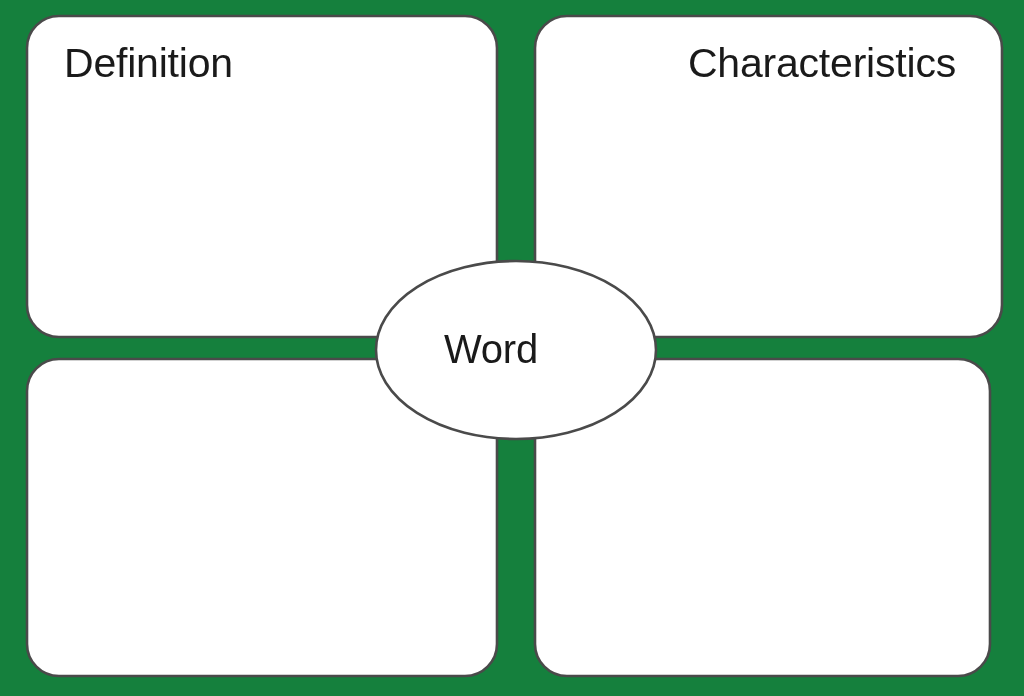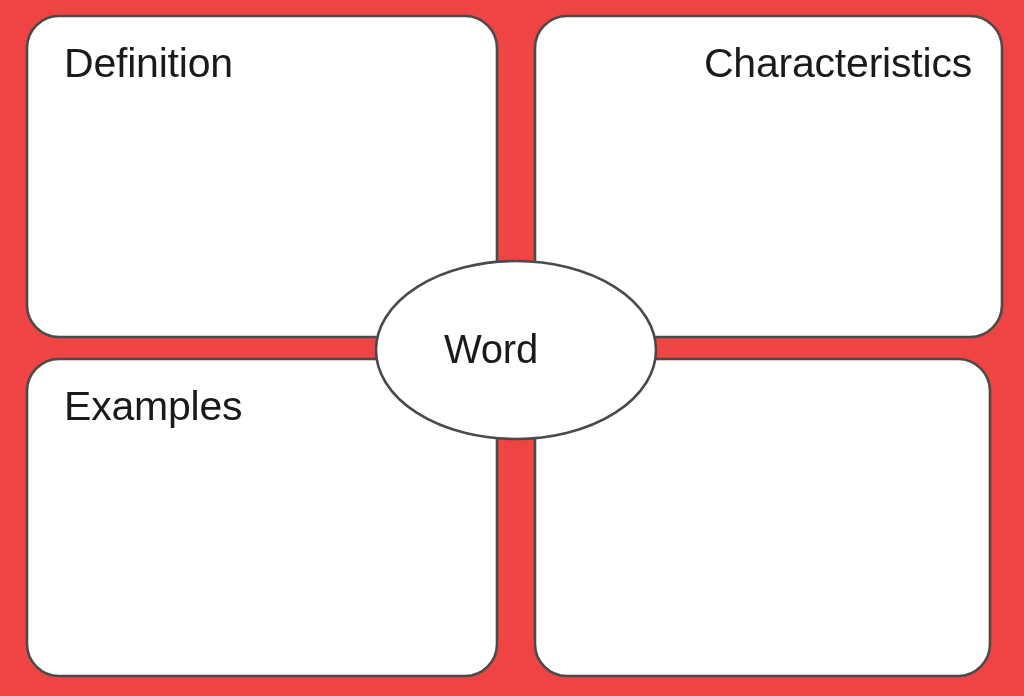--- a/index.html
+++ b/index.html
@@ -11,21 +11,21 @@
   body {
     width: 1024px;
     height: 696px;
     overflow: hidden;
     font-family: "Liberation Sans", sans-serif;
   }
   #frayer-canvas {
     position: relative;
     width: 1024px;
     height: 696px;
-    background: #ef4444;
+    background: #15803d;
   }
   #frayer-svg {
     position: absolute;
     left: 0;
     top: 0;
     width: 1024px;
     height: 696px;
     display: block;
   }
   .quad-rect {
@@ -42,21 +42,21 @@
     position: absolute;
     font-family: "Liberation Sans", sans-serif;
     font-size: 41px;
     font-weight: 400;
     color: #1a1a1a;
     white-space: nowrap;
     line-height: 1;
     letter-spacing: -0.2px;
   }
   #label-definition   { left: 64px;  top: 43px; }
-  #label-characteristics { right: 52px; top: 43px; }
+  #label-characteristics { right: 68px; top: 43px; }
   #label-examples     { left: 64px;  top: 386px; }
   #label-non-examples { right: 52px; top: 386px; }
   .center-label {
     position: absolute;
     left: 0;
     top: 329px;
     width: 980px;
     text-align: center;
     font-family: "Liberation Sans", sans-serif;
     font-size: 40px;
@@ -93,20 +93,19 @@
       <rect class="quad-rect" x="535" y="359" width="455" height="317" rx="32" ry="32"></rect>
     </g>
 
     <ellipse class="center-ellipse" cx="516" cy="350" rx="140" ry="89"></ellipse>
   </svg>
 
   <div class="quad-label" id="label-definition">Definition</div>
 
   <div class="quad-label" id="label-characteristics">Characteristics</div>
 
-  <div class="quad-label" id="label-examples">Examples</div>
 
 
   <div class="center-label">
     <span>Word</span>
   </div>
 
 </div>
 
 </body></html>

